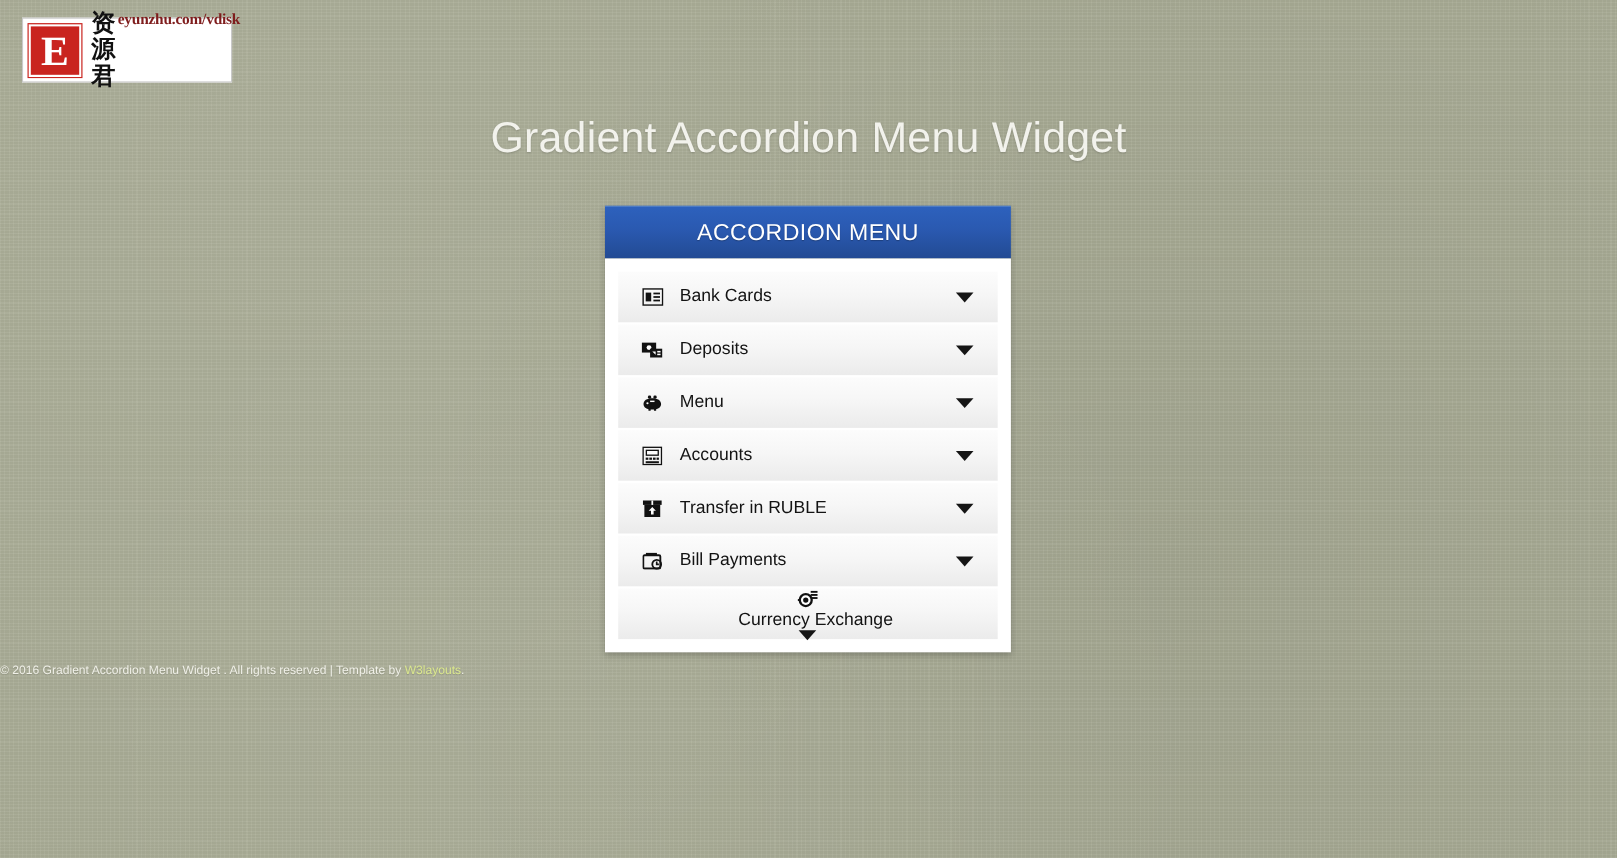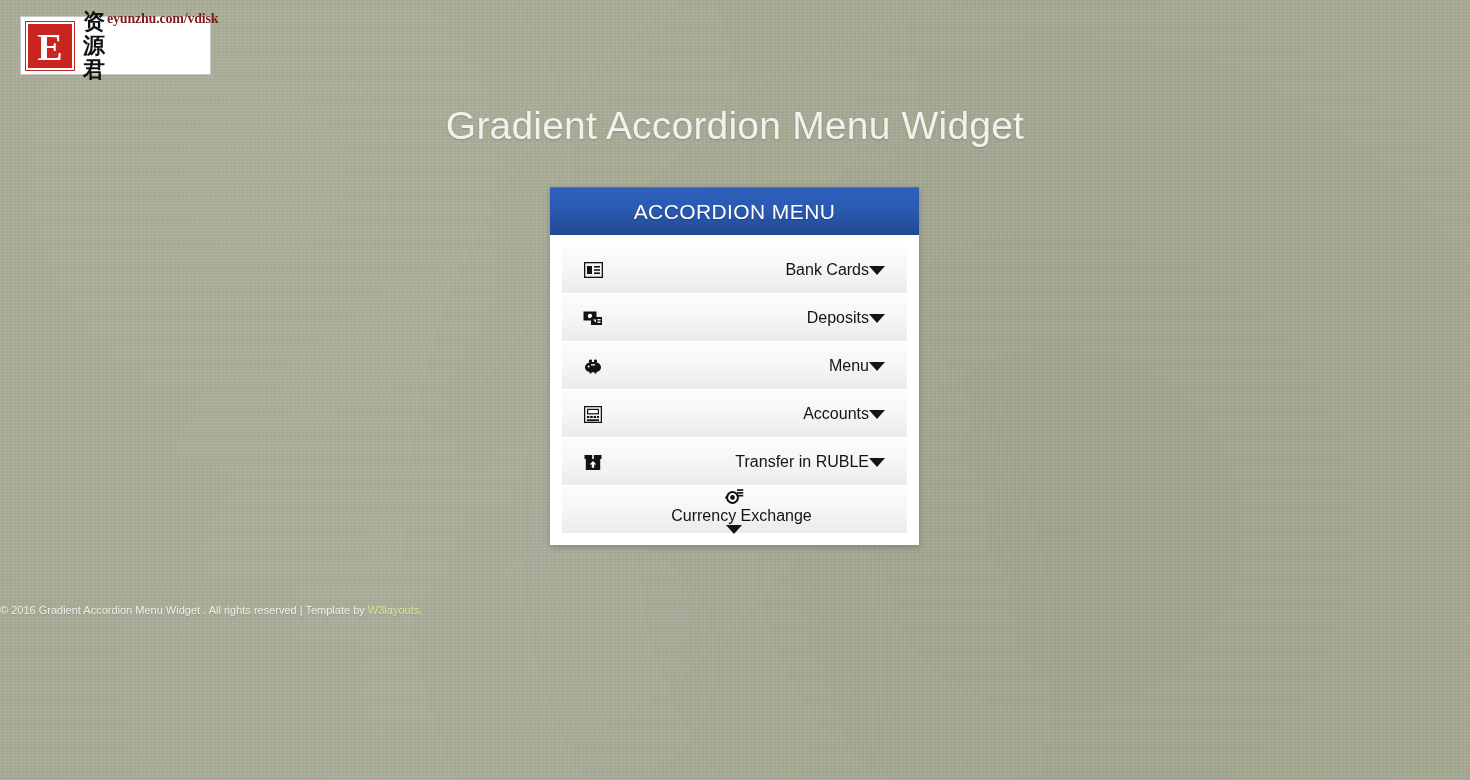--- a/index.html
+++ b/index.html
@@ -93,21 +93,20 @@
     text-shadow: 0 1px 2px rgba(0,0,0,0.18);
   }
 
   
   .accordion {
     position: absolute;
     left: 550px;
     top: 187px;
     width: 369px;
     box-shadow: 0 2px 6px rgba(0,0,0,0.22);
-    text-align: right;
   }
   .accordion-header {
     height: 48px;
     background: linear-gradient(to bottom, #2d61bd 0%, #2a59b0 45%, #224a93 100%);
     color: #ffffff;
     font-size: 21px;
     display: flex;
     align-items: center;
     justify-content: center;
     letter-spacing: 0.4px;
@@ -260,20 +259,32 @@
           <rect x="0.5" y="1" width="17" height="4" fill="#121212"></rect>
           <rect x="1.8" y="5" width="14.4" height="11" fill="#121212"></rect>
           <rect x="8.2" y="1" width="1.6" height="4" fill="#ffffff"></rect>
           <path d="M9 7 L12.3 10.4 L10.2 10.4 L10.2 13.8 L7.8 13.8 L7.8 10.4 L5.7 10.4 Z" fill="#ffffff"></path>
         </svg>
       </span>
       <span class="menu-label">Transfer in RUBLE</span>
       <span class="menu-arrow"></span>
     </div>
 
+    <div class="menu-item">
+      <span class="menu-icon">
+        <svg width="19" height="16" viewBox="0 0 19 16">
+          <rect x="0.8" y="2.8" width="15.5" height="12" rx="1.2" fill="none" stroke="#121212" stroke-width="1.7"></rect>
+          <rect x="3.2" y="0.6" width="10" height="2.4" fill="#121212"></rect>
+          <circle cx="13" cy="11" r="4" fill="none" stroke="#121212" stroke-width="1.7"></circle>
+          <path d="M13 8.4 L13 11 L15 11" fill="none" stroke="#121212" stroke-width="1.5"></path>
+        </svg>
+      </span>
+      <span class="menu-label">Bill Payments</span>
+      <span class="menu-arrow"></span>
+    </div>
 
     <div class="menu-item">
       <span class="menu-icon">
         <svg width="19" height="18" viewBox="0 0 19 18">
           <circle cx="7.5" cy="9.5" r="6.5" fill="#121212"></circle>
           <circle cx="7.5" cy="9.5" r="4.4" fill="#ffffff"></circle>
           <circle cx="7.5" cy="9.5" r="2.4" fill="#121212"></circle>
           <rect x="12" y="1.2" width="6.2" height="1.7" fill="#121212"></rect>
           <rect x="12" y="4" width="6.2" height="1.7" fill="#121212"></rect>
           <rect x="12" y="6.8" width="6.2" height="1.7" fill="#121212"></rect>

